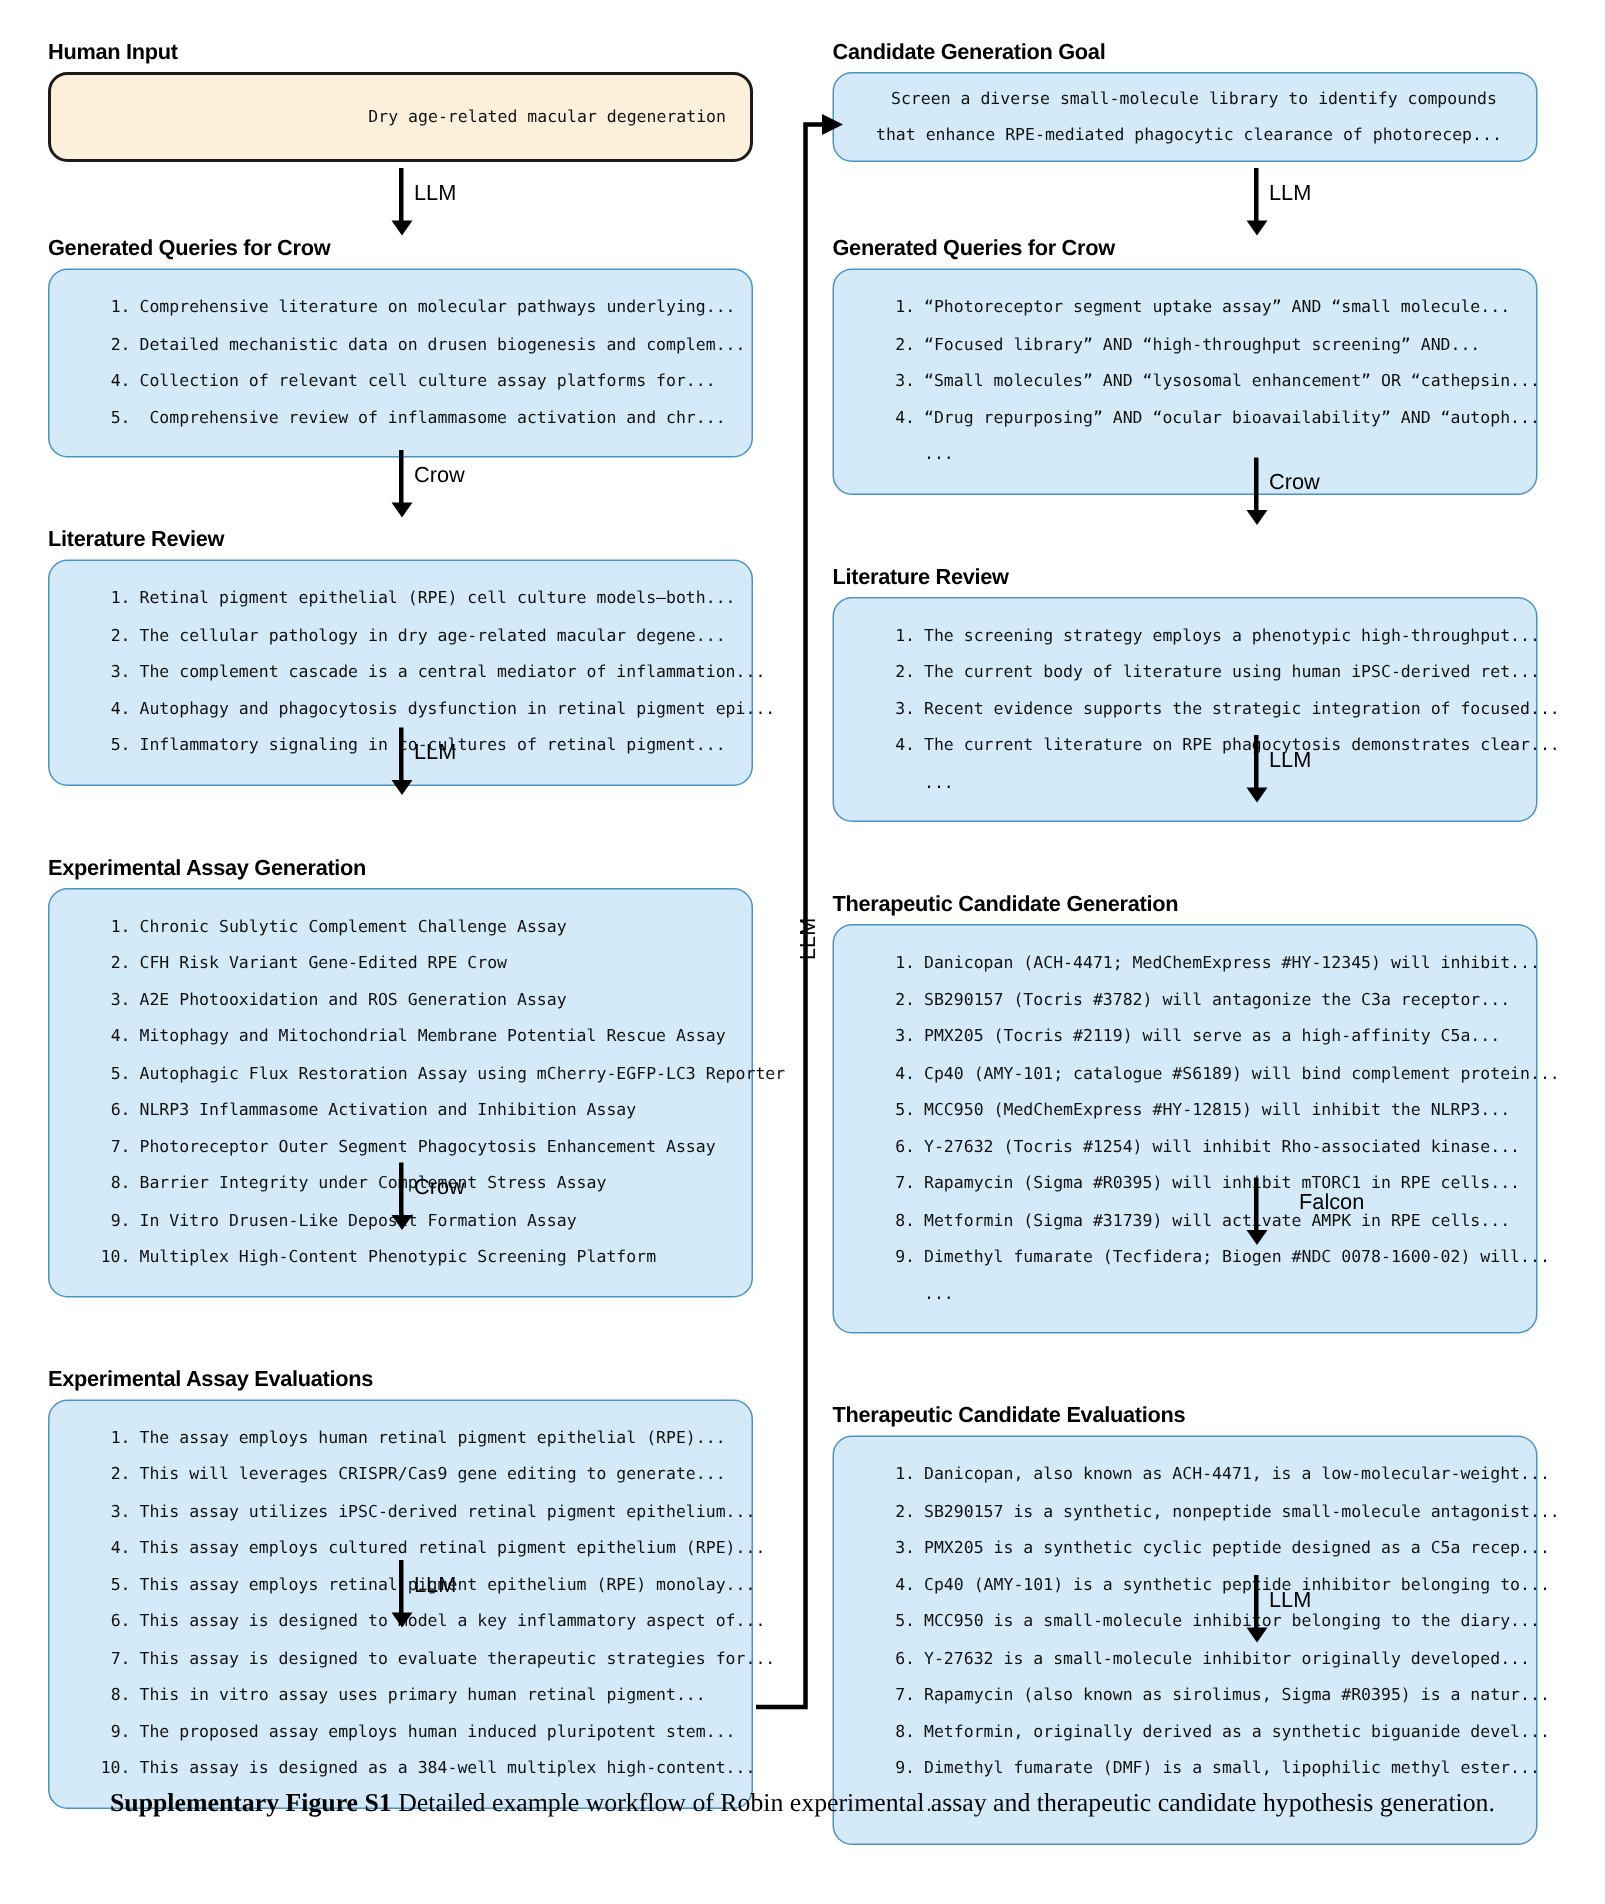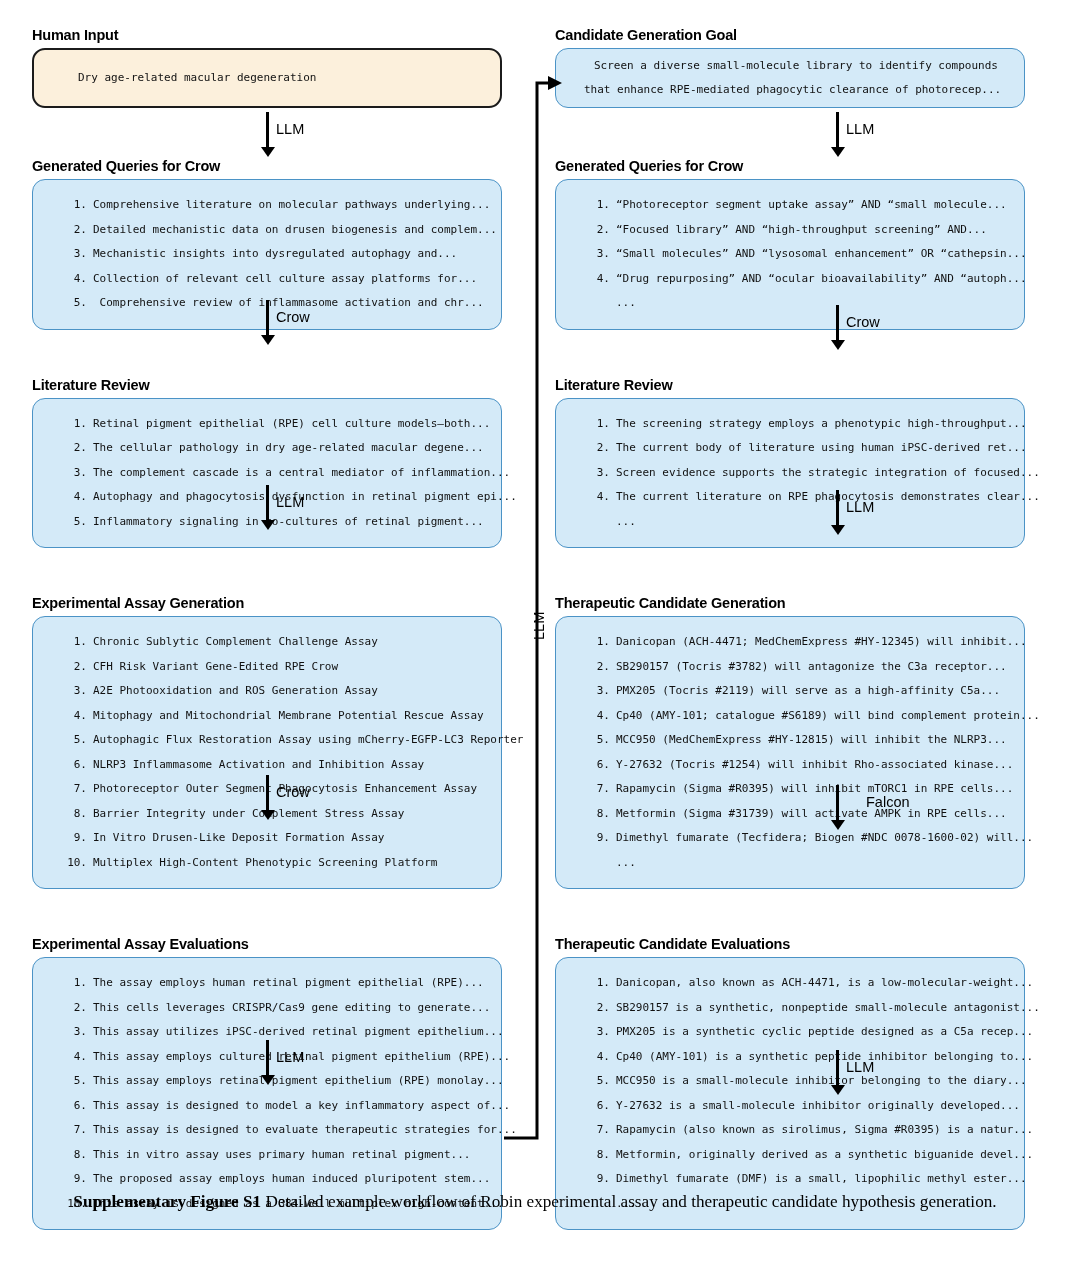--- a/index.html
+++ b/index.html
@@ -129,33 +129,32 @@
 </style>
 </head>
 <body>
 
 <div class="canvas">
 
   <div class="col col-left">
 
     <div>
       <div class="sec-title">Human Input</div>
-      <div class="box cream centered" style="height:60px;display:flex;align-items:center;justify-content:flex-start;padding-left:44px;">
+      <div class="box cream centered" style="height:60px;display:flex;align-items:center;justify-content:flex-end;padding-left:44px;">
         <div class="line">Dry age-related macular degeneration</div>
       </div>
     </div>
 
     <div style="height:49px"></div>
 
     <div>
       <div class="sec-title">Generated Queries for Crow</div>
       <div class="box blue">
         <div class="line"><span class="num">1.</span><span>Comprehensive literature on molecular pathways underlying...</span></div>
         <div class="line"><span class="num">2.</span><span>Detailed mechanistic data on drusen biogenesis and complem...</span></div>
-        <div class="line"><span class="num">3.</span><span>Mechanistic insights into dysregulated autophagy and...</span></div>
         <div class="line"><span class="num">4.</span><span>Collection of relevant cell culture assay platforms for...</span></div>
         <div class="line"><span class="num">5.</span><span> Comprehensive review of inflammasome activation and chr...</span></div>
       </div>
     </div>
 
     <div style="height:46px"></div>
 
     <div>
       <div class="sec-title">Literature Review</div>
       <div class="box blue">
@@ -184,21 +183,21 @@
         <div class="line"><span class="num">10.</span><span>Multiplex High-Content Phenotypic Screening Platform</span></div>
       </div>
     </div>
 
     <div style="height:46px"></div>
 
     <div>
       <div class="sec-title">Experimental Assay Evaluations</div>
       <div class="box blue">
         <div class="line"><span class="num">1.</span><span>The assay employs human retinal pigment epithelial (RPE)...</span></div>
-        <div class="line"><span class="num">2.</span><span>This cells leverages CRISPR/Cas9 gene editing to generate...</span></div>
+        <div class="line"><span class="num">2.</span><span>This will leverages CRISPR/Cas9 gene editing to generate...</span></div>
         <div class="line"><span class="num">3.</span><span>This assay utilizes iPSC-derived retinal pigment epithelium...</span></div>
         <div class="line"><span class="num">4.</span><span>This assay employs cultured retinal pigment epithelium (RPE)...</span></div>
         <div class="line"><span class="num">5.</span><span>This assay employs retinal pigment epithelium (RPE) monolay...</span></div>
         <div class="line"><span class="num">6.</span><span>This assay is designed to model a key inflammatory aspect of...</span></div>
         <div class="line"><span class="num">7.</span><span>This assay is designed to evaluate therapeutic strategies for...</span></div>
         <div class="line"><span class="num">8.</span><span>This in vitro assay uses primary human retinal pigment...</span></div>
         <div class="line"><span class="num">9.</span><span>The proposed assay employs human induced pluripotent stem...</span></div>
         <div class="line"><span class="num">10.</span><span>This assay is designed as a 384-well multiplex high-content...</span></div>
       </div>
     </div>
@@ -230,21 +229,21 @@
       </div>
     </div>
 
     <div style="height:46px"></div>
 
     <div>
       <div class="sec-title">Literature Review</div>
       <div class="box blue">
         <div class="line"><span class="num">1.</span><span>The screening strategy employs a phenotypic high-throughput...</span></div>
         <div class="line"><span class="num">2.</span><span>The current body of literature using human iPSC-derived ret...</span></div>
-        <div class="line"><span class="num">3.</span><span>Screen evidence supports the strategic integration of focused...</span></div>
+        <div class="line"><span class="num">3.</span><span>Recent evidence supports the strategic integration of focused...</span></div>
         <div class="line"><span class="num">4.</span><span>The current literature on RPE phagocytosis demonstrates clear...</span></div>
         <div class="line"><span class="num"></span><span>...</span></div>
       </div>
     </div>
 
     <div style="height:46px"></div>
 
     <div>
       <div class="sec-title">Therapeutic Candidate Generation</div>
       <div class="box blue">

